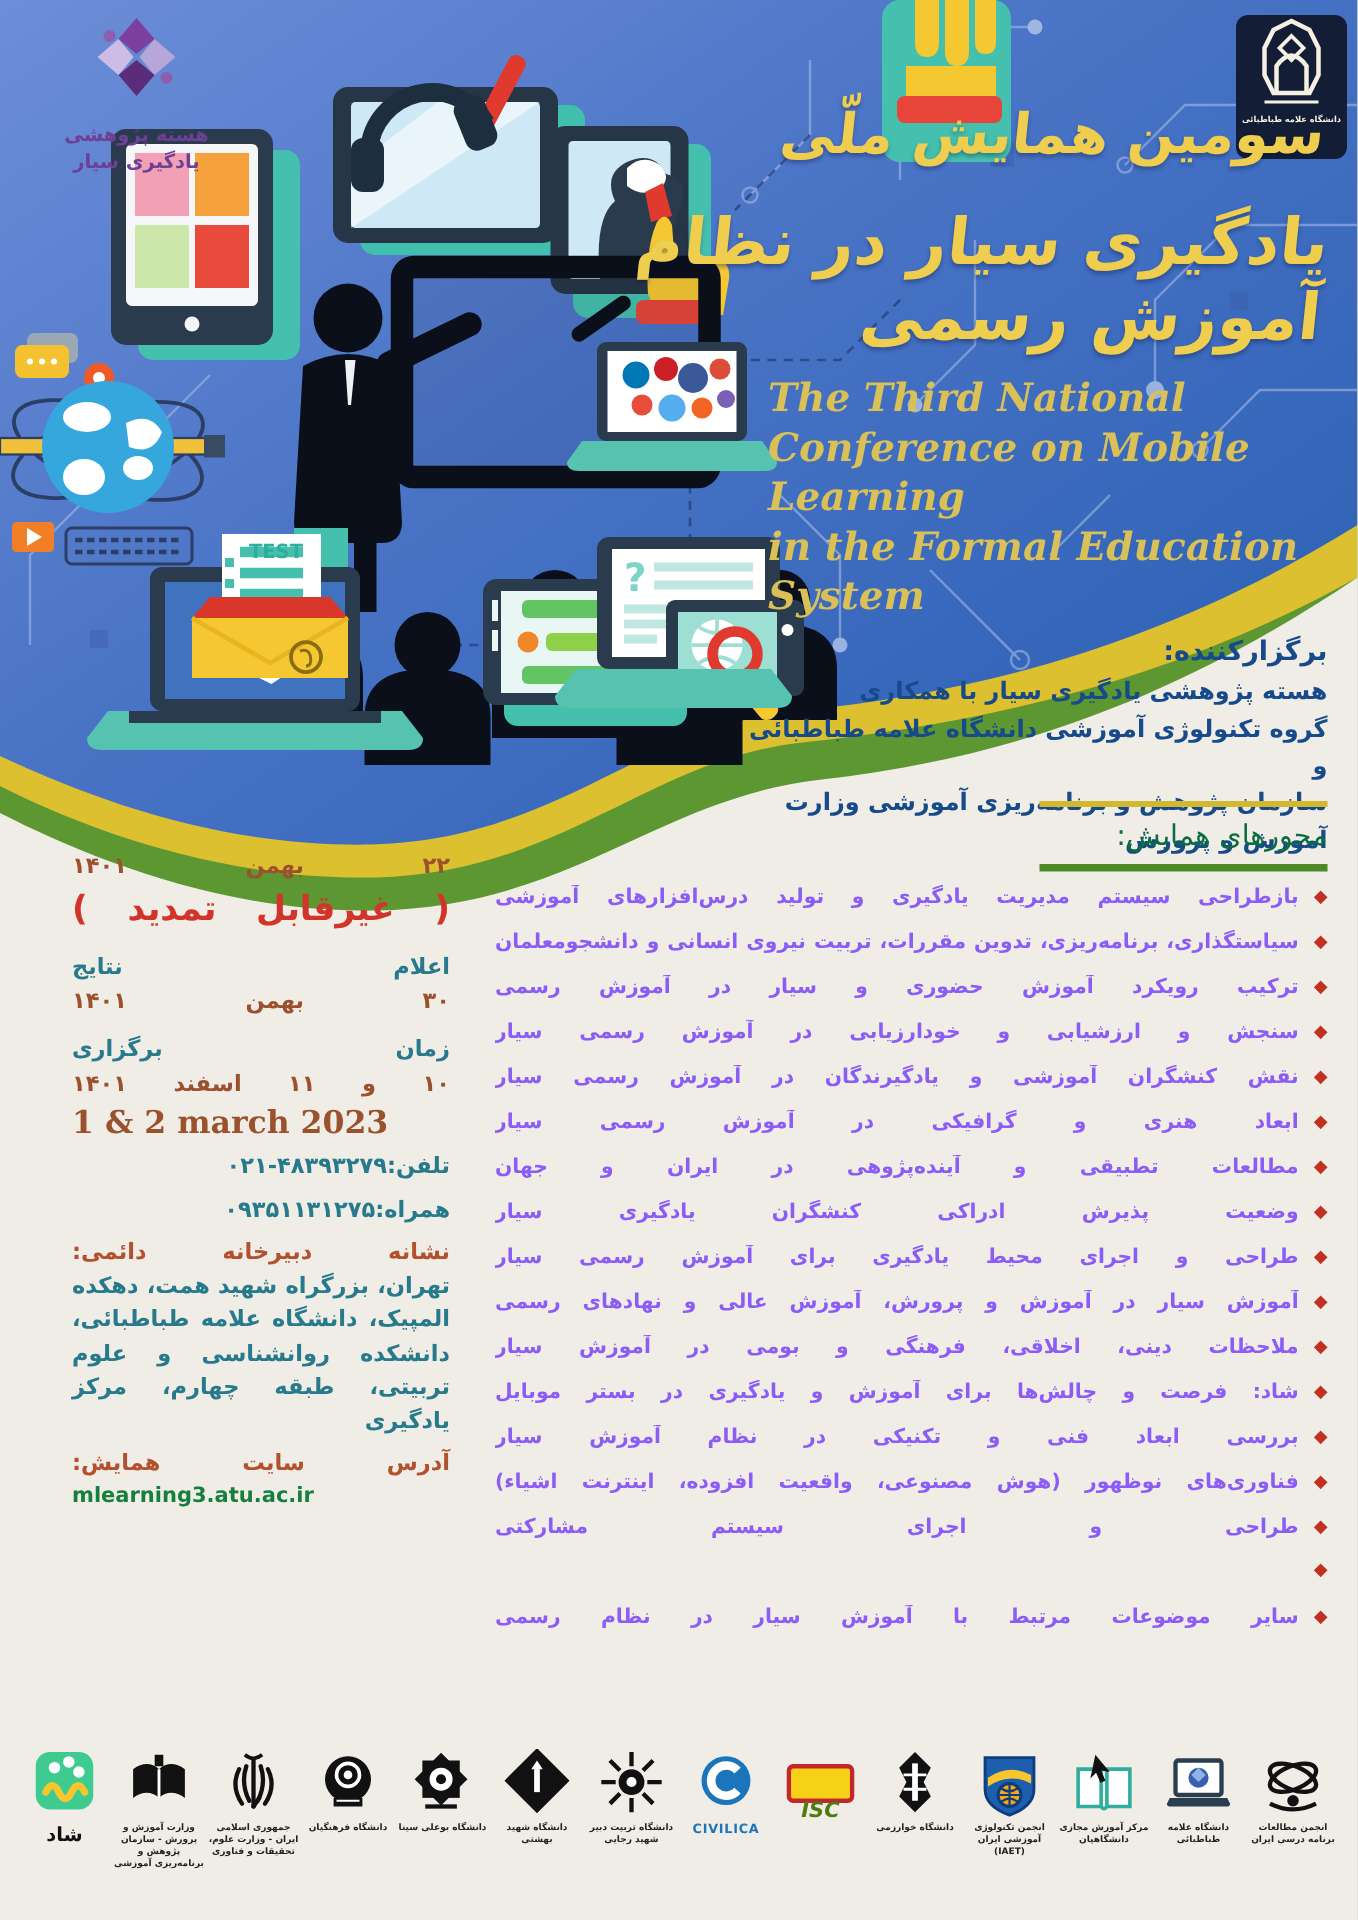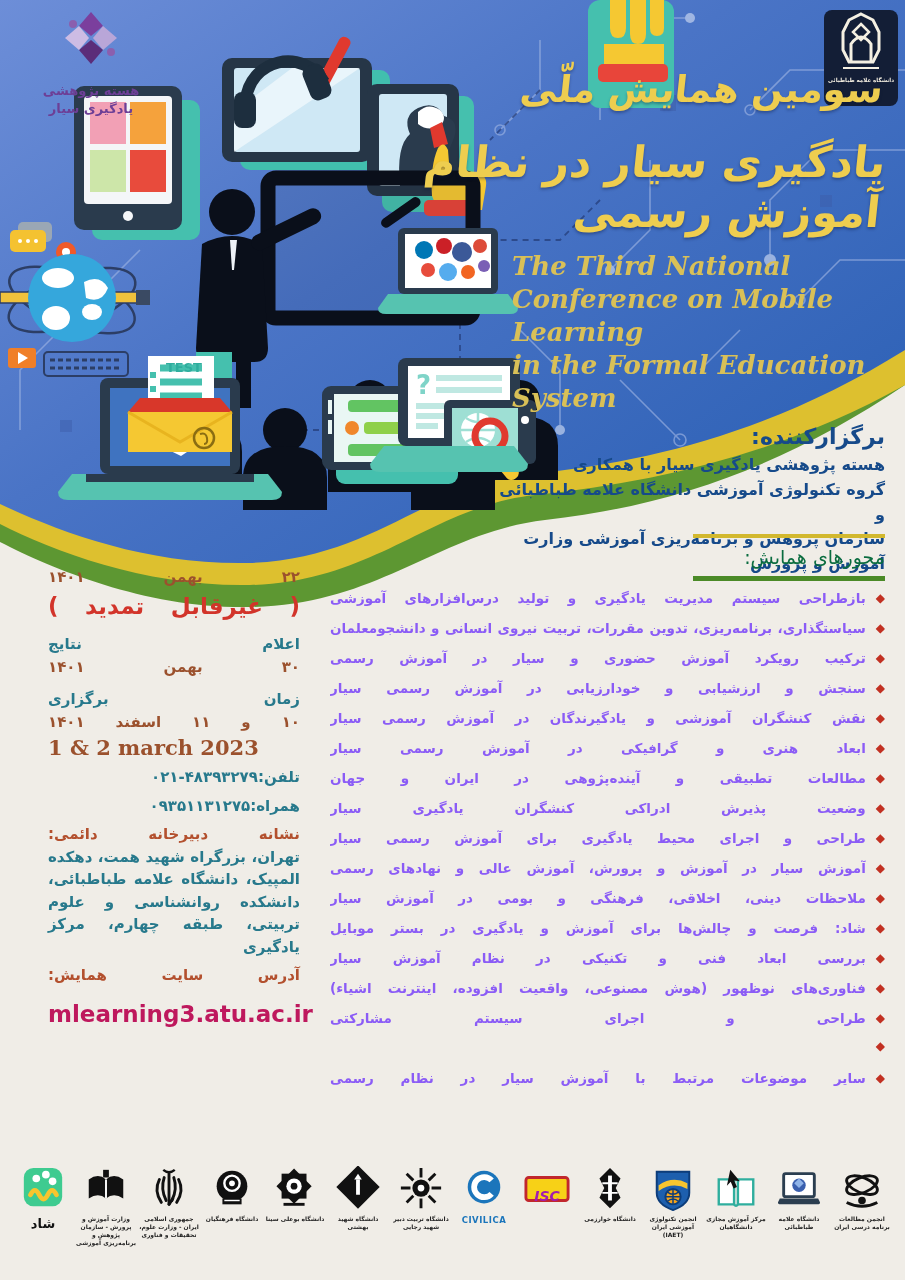--- a/index.html
+++ b/index.html
@@ -17,21 +17,21 @@
   .atu-logo .cap{color:#f5f0e2;font-size:5.5px;margin-top:1px;direction:rtl;text-align:center;}
   .title-fa{position:absolute;right:22px;top:68px;width:470px;direction:rtl;text-align:right;
             color:#eecd4f;font-weight:bold;text-shadow:0 2px 3px rgba(10,20,60,.35);}
   .title-fa .l1{font-size:37px;letter-spacing:1px;margin-left:40px;transform:skewX(-6deg);}
   .title-fa .l2{font-size:43px;margin-top:26px;transform:skewX(-6deg);}
   .title-en{position:absolute;left:512px;top:250px;font-family:"DejaVu Serif",serif;font-style:italic;
             font-weight:bold;color:#d9c057;font-size:26px;line-height:1.27;}
   
   .organizer{position:absolute;right:20px;top:424px;width:400px;direction:rtl;text-align:right;
              color:#164a8a;font-weight:bold;}
-  .organizer .lbl{font-size:22px;margin-bottom:4px;}
+  .organizer .lbl{font-size:18px;margin-bottom:4px;}
   .organizer .ln{font-size:16px;line-height:1.55;}
   
   .topics-head{position:absolute;right:20px;top:534px;width:192px;}
   .rule-y{height:4px;background:#d2b82e;}
   .rule-g{height:5px;background:#4b8a27;}
   .topics-head .h{direction:rtl;text-align:right;color:#0a6c3f;font-weight:normal;font-size:19px;margin:8px 0;}
   
   .topics{position:absolute;left:330px;right:20px;top:590px;}
   .topic{display:flex;align-items:baseline;height:30px;direction:rtl;}
   .topic .bullet{flex:0 0 auto;color:#c23022;font-size:12px;margin-left:10px;transform:translateY(-1px);}
@@ -41,30 +41,30 @@
   .sidebar{position:absolute;left:48px;top:566px;width:252px;display:flex;flex-direction:column;}
   .s{direction:rtl;font-weight:bold;font-size:15px;text-align:justify;text-align-last:justify;line-height:1.5;}
   .teal{color:#27798c;}
   .brown{color:#9b512d;}
   .red{color:#d2342a;font-size:23px;}
   .rust{color:#b3502e;}
   .gap10{margin-top:10px;}
   .gap6{margin-top:6px;}
   .en-date{font-family:"DejaVu Serif",serif;font-weight:bold;color:#9b512d;font-size:21px;
            text-align:left;direction:ltr;margin:2px 0 6px 0;}
-  .url{direction:ltr;text-align:left;color:#be185d;font-weight:bold;font-size:23px;margin-top:14px;}
+  .url{direction:ltr;text-align:left;color:#15803d;font-weight:bold;font-size:14px;margin-top:2px;}
   
   .footer{position:absolute;left:12px;right:12px;top:1166px;display:flex;justify-content:space-between;
           align-items:flex-start;}
   .logo-cell{width:62px;display:flex;flex-direction:column;align-items:center;gap:3px;position:relative;}
   .logo-icon{width:46px;height:46px;}
   .cap{font-size:6px;font-weight:bold;color:#222;text-align:center;line-height:1.35;direction:rtl;}
   .lg-shad .cap{font-size:13px;color:#111;}
   .lg-civilica .cap{color:#1b75bb;font-size:8.5px;direction:ltr;letter-spacing:.5px;}
-  .lg-isc .cap{position:absolute;top:21px;left:0;right:0;color:#a21caf;font-size:14px;font-style:italic;
+  .lg-isc .cap{position:absolute;top:32px;left:0;right:0;color:#4d7c0f;font-size:14px;font-style:italic;
                direction:ltr;}
 </style>
 </head>
 <body>
 
 <div class="poster">
 
   <svg class="swoosh" width="905" height="620" viewBox="0 0 905 620">
     <defs>
       <linearGradient id="bg" x1="0" y1="0" x2="1" y2="0.9">

